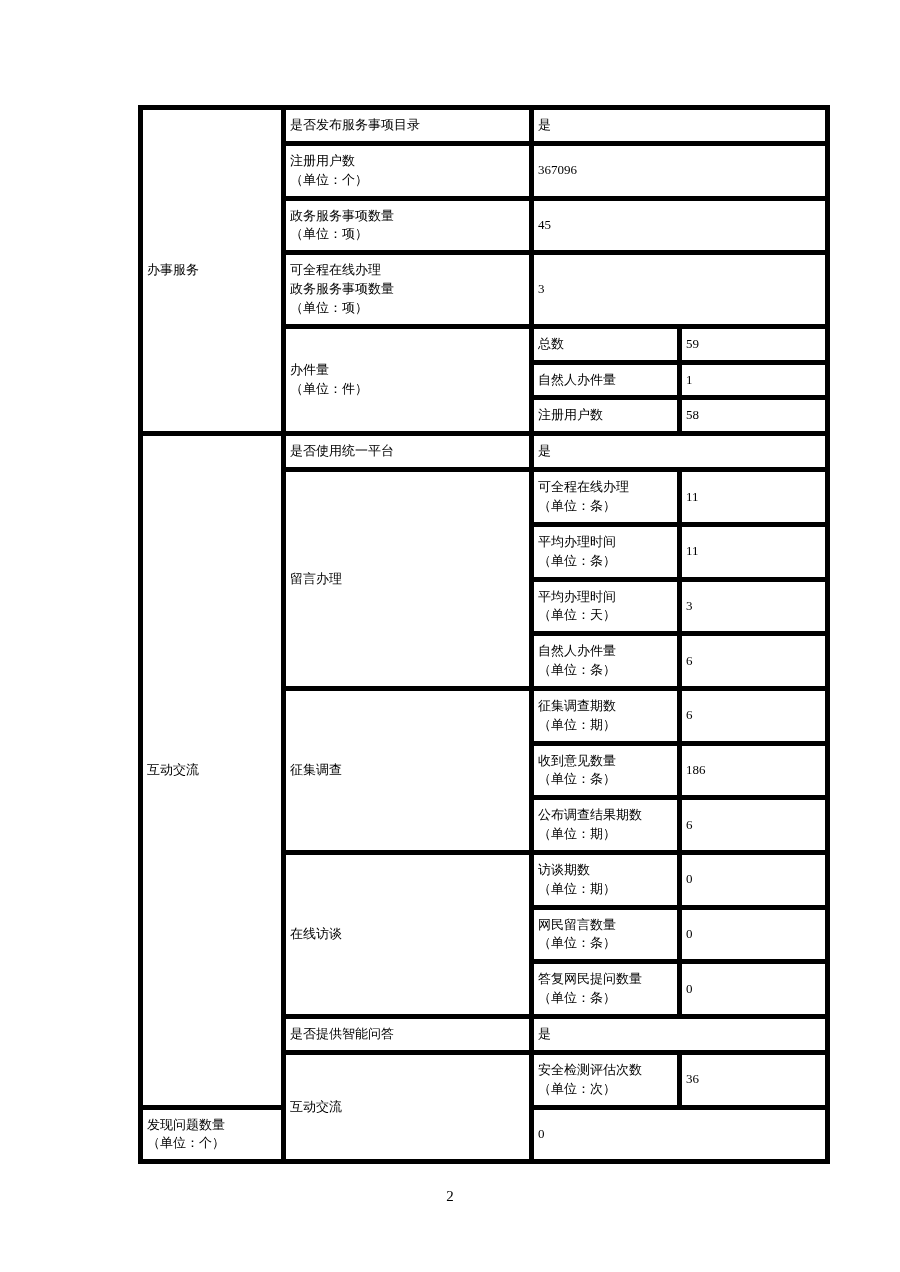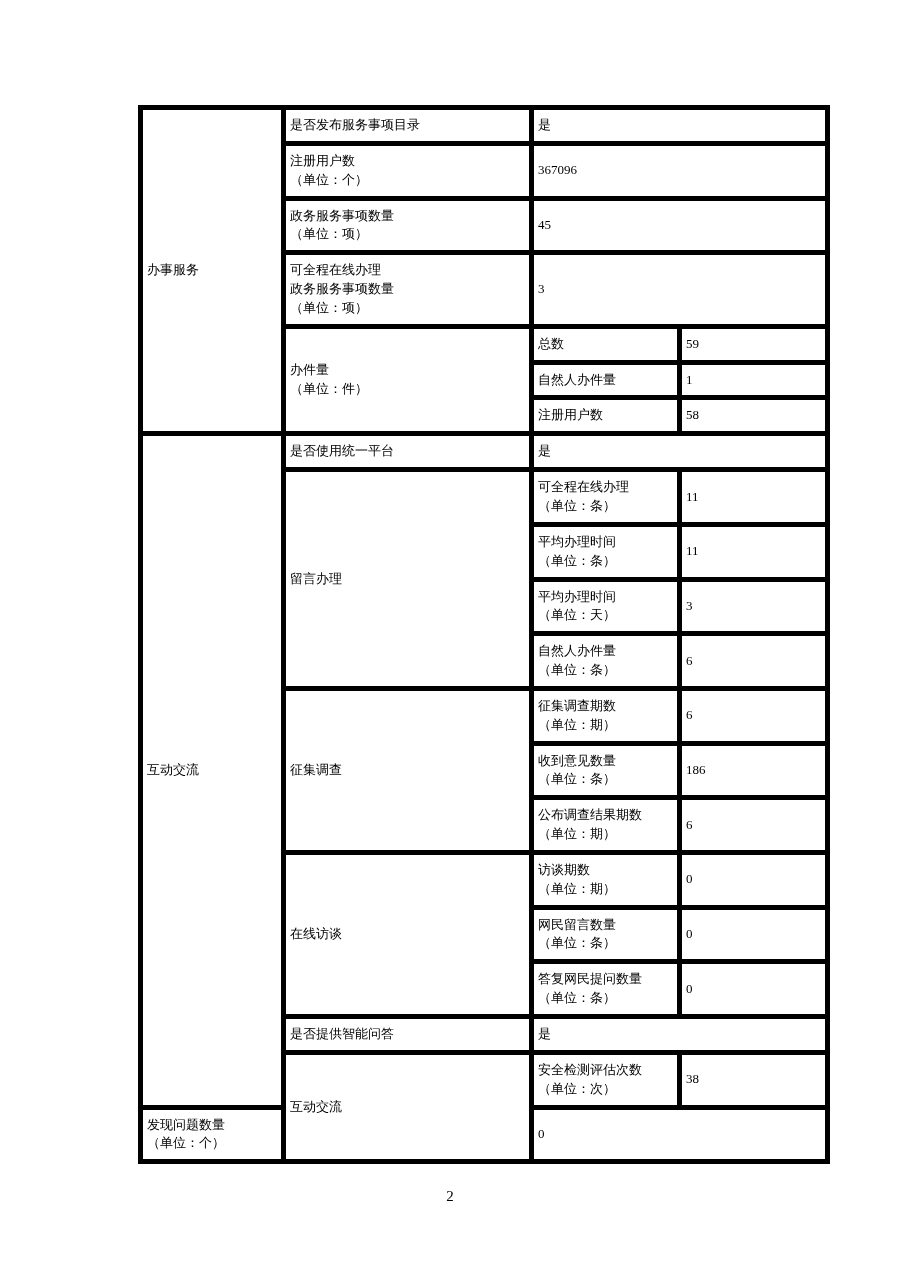--- a/index.html
+++ b/index.html
@@ -206,21 +206,21 @@
           <td class="item">是否提供智能问答</td>
           <td class="valwide" colspan="2">是</td>
         </tr>
 
         <tr>
           <td class="cat" rowspan="2">互动交流</td>
           <td class="item two-line">
             <span>安全检测评估次数</span>
             <span>（单位：次）</span>
           </td>
-          <td class="valwide" colspan="2">38</td>
+          <td class="valwide" colspan="2">36</td>
         </tr>
         <tr>
           <td class="item two-line">
             <span>发现问题数量</span>
             <span>（单位：个）</span>
           </td>
           <td class="valwide" colspan="2">0</td>
         </tr>
       </tbody>
     </table>

